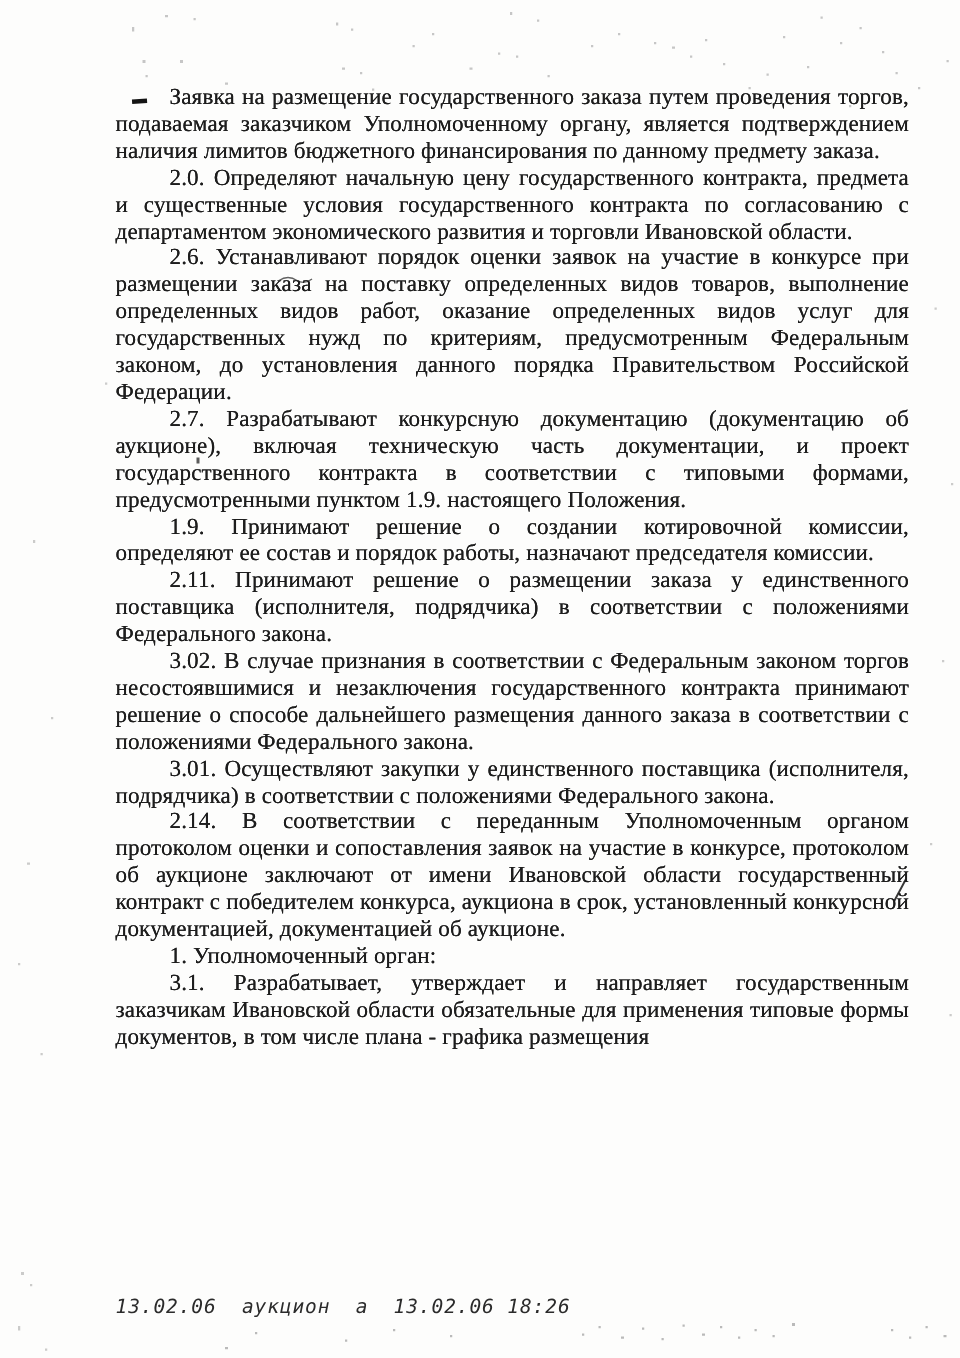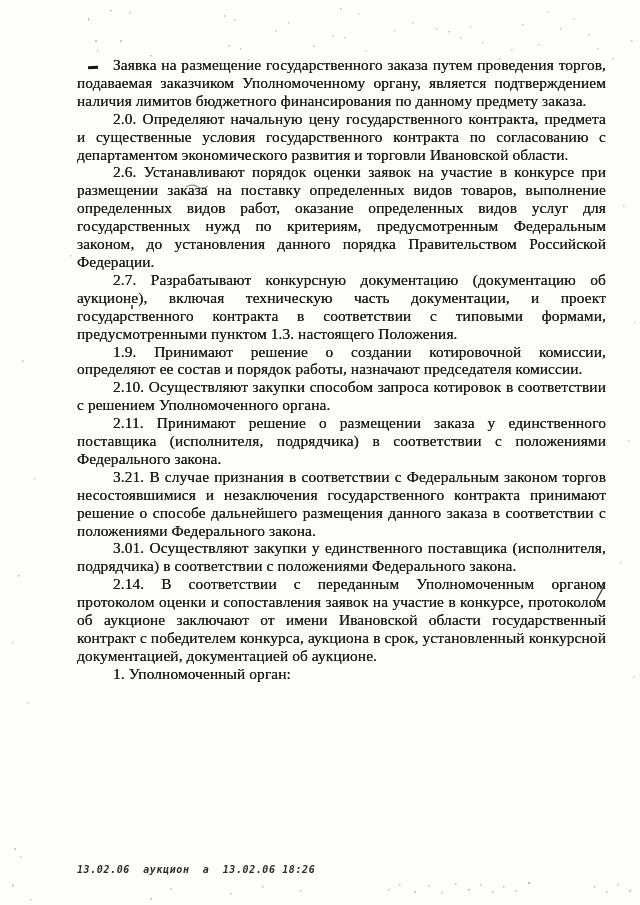--- a/index.html
+++ b/index.html
@@ -44,22 +44,22 @@
     text-indent: 36px;
     text-align: justify;
     letter-spacing: 0.1px;
   }
   .footer-line {
     position: absolute;
     left: 77px;
     top: 864px;
     font-family: "DejaVu Sans Mono", monospace;
     font-style: italic;
-    font-weight: bold;
-    font-size: 10px;
+    font-weight: normal;
+    font-size: 13px;
     letter-spacing: 0.6px;
     color: var(--footer-ink);
     white-space: pre;
   }
 </style>
 </head>
 <body>
 
 <div class="scan-page">
 
@@ -155,25 +155,25 @@
       <path d="M186,187 q6,-4 12,0 q5,3 10,-1" stroke="#3a3a3a" stroke-width="0.9" fill="none" opacity="0.8"></path>
       <line x1="596" y1="601" x2="604" y2="586" stroke="#222" stroke-width="1.3" opacity="0.9"></line>
       <rect x="131" y="305" width="2" height="4" fill="#333" opacity="0.8"></rect>
     </g>
   </svg>
 
   <div class="text-block">
     <p>Заявка на размещение государственного заказа путем проведения торгов, подаваемая заказчиком Уполномоченному органу, является подтверждением наличия лимитов бюджетного финансирования по данному предмету заказа.</p>
     <p>2.0. Определяют начальную цену государственного контракта, предмета и существенные условия государственного контракта по согласованию с департаментом экономического развития и торговли Ивановской области.</p>
     <p>2.6. Устанавливают порядок оценки заявок на участие в конкурсе при размещении заказа на поставку определенных видов товаров, выполнение определенных видов работ, оказание определенных видов услуг для государственных нужд по критериям, предусмотренным Федеральным законом, до установления данного порядка Правительством Российской Федерации.</p>
-    <p>2.7. Разрабатывают конкурсную документацию (документацию об аукционе), включая техническую часть документации, и проект государственного контракта в соответствии с типовыми формами, предусмотренными пунктом 1.3. настоящего Положения.</p>
+    <p>2.7. Разрабатывают конкурсную документацию (документацию об аукционе), включая техническую часть документации, и проект государственного контракта в соответствии с типовыми формами, предусмотренными пунктом 1.9. настоящего Положения.</p>
     <p>1.9. Принимают решение о создании котировочной комиссии, определяют ее состав и порядок работы, назначают председателя комиссии.</p>
-    <p>2.10. Осуществляют закупки способом запроса котировок в соответствии с решением Уполномоченного органа.</p>
     <p>2.11. Принимают решение о размещении заказа у единственного поставщика (исполнителя, подрядчика) в соответствии с положениями Федерального закона.</p>
-    <p>3.21. В случае признания в соответствии с Федеральным законом торгов несостоявшимися и незаключения государственного контракта принимают решение о способе дальнейшего размещения данного заказа в соответствии с положениями Федерального закона.</p>
+    <p>3.02. В случае признания в соответствии с Федеральным законом торгов несостоявшимися и незаключения государственного контракта принимают решение о способе дальнейшего размещения данного заказа в соответствии с положениями Федерального закона.</p>
     <p>3.01. Осуществляют закупки у единственного поставщика (исполнителя, подрядчика) в соответствии с положениями Федерального закона.</p>
     <p>2.14. В соответствии с переданным Уполномоченным органом протоколом оценки и сопоставления заявок на участие в конкурсе, протоколом об аукционе заключают от имени Ивановской области государственный контракт с победителем конкурса, аукциона в срок, установленный конкурсной документацией, документацией об аукционе.</p>
     <p>1. Уполномоченный орган:</p>
+    <p>3.1. Разрабатывает, утверждает и направляет государственным заказчикам Ивановской области обязательные для применения типовые формы документов, в том числе плана - графика размещения</p>
   </div>
 
   <div class="footer-line">13.02.06  аукцион  а  13.02.06 18:26</div>
 
 </div>
 
 </body></html>

